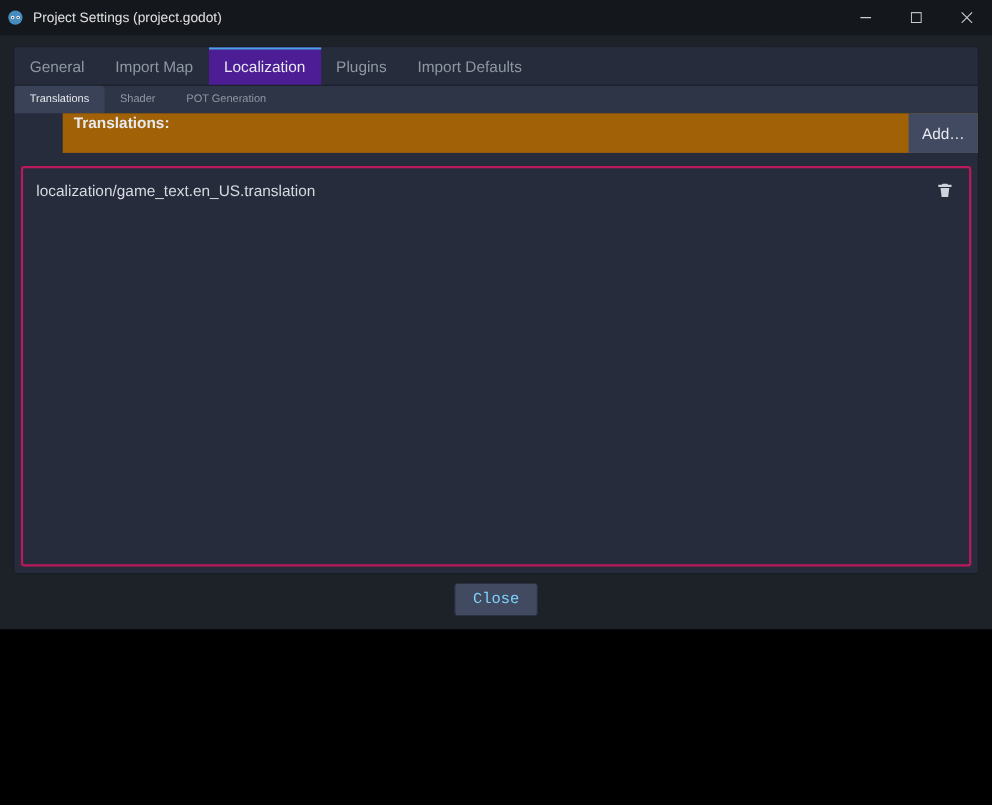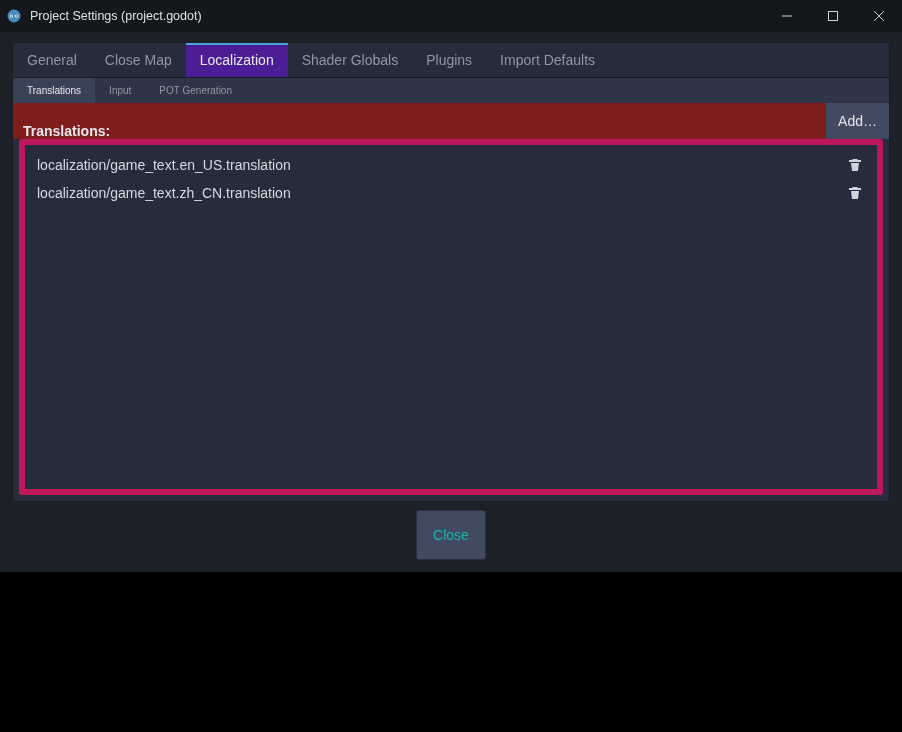--- a/index.html
+++ b/index.html
@@ -24,33 +24,33 @@
   .main-tabs { display: flex; background: #262c3b; border-bottom: 1px solid #1a1d25; }
   .main-tab { padding: 9px 14px; font-size: 14px; color: #8f97a3; cursor: pointer; }
   .main-tab.active { color: #e7e9ee; background: #4c1d95; border-top: 2px solid #4aa3e0; padding-top: 7px; }
 
   
   .sub-tabs { display: flex; background: #2e3546; }
   .sub-tab { padding: 7px 14px; font-size: 10px; color: #8f97a3; cursor: pointer; }
   .sub-tab.active { color: #e7e9ee; background: #3a4257; border-radius: 3px 3px 0 0; }
 
   
-  .section-row { display: flex; align-items: flex-end; background: #7f1d1d; padding: 0 0 0 10px; height: 36px; }
+  .section-row { display: flex; align-items: flex-start; background: #a16207; padding: 0 0 0 10px; height: 36px; margin-left: 44px; }
   .section-row .label { font-size: 14px; font-weight: 600; color: #e7e9ee; flex: 1; }
   .add-btn { background: #414a60; color: #e7e9ee; font-size: 14px; padding: 7px 12px; border: none; height: 100%; cursor: pointer; }
 
   
-  .list-box { flex: 1; margin: 0 6px 6px 6px; border: 6px solid #be185d; border-radius: 3px; background: #262c3b; padding: 6px 6px; overflow: auto; }
+  .list-box { flex: 1; margin: 12px 6px 6px 6px; border: 2px solid #be185d; border-radius: 3px; background: #262c3b; padding: 6px 6px; overflow: auto; }
   .list-row { display: flex; align-items: center; padding: 4px 6px; font-size: 14px; color: #d6d9e0; }
   .list-row .path { flex: 1; }
   .trash { width: 20px; height: 20px; display:flex; align-items:center; justify-content:center; cursor:pointer; }
 
   
   .footer { display:flex; justify-content:center; padding: 8px 0 4px 0; }
-  .close-btn { background: #414a60; color: #14b8a6; font-size: 14px; padding: 16px 16px; border: 1px solid #2b3040; border-radius: 3px; cursor: pointer; }
+  .close-btn { background: #414a60; color: #7dd3fc; font-size: 14px; padding: 6px 16px; border: 1px solid #2b3040; border-radius: 3px; cursor: pointer; font-family: Liberation Mono, monospace; }
 </style>
 </head>
 <body>
 
 <div class="window">
 
   <div class="titlebar">
     <span class="app-icon">
       <svg width="16" height="16" viewBox="0 0 16 16">
         <circle cx="8" cy="8" r="6.5" fill="#478cbf"></circle>
@@ -79,49 +79,40 @@
           </svg>
       </div>
     </div>
   </div>
 
   <div class="content">
     <div class="panel">
 
       <div class="main-tabs">
         <div class="main-tab">General</div>
-        <div class="main-tab">Close Map</div>
+        <div class="main-tab">Import Map</div>
         <div class="main-tab active">Localization</div>
-        <div class="main-tab">Shader Globals</div>
         <div class="main-tab">Plugins</div>
         <div class="main-tab">Import Defaults</div>
       </div>
 
       <div class="sub-tabs">
         <div class="sub-tab active">Translations</div>
-        <div class="sub-tab">Input</div>
+        <div class="sub-tab">Shader</div>
         <div class="sub-tab">POT Generation</div>
       </div>
 
       <div class="section-row">
         <span class="label">Translations:</span>
         <button class="add-btn">Add…</button>
       </div>
 
       <div class="list-box">
         <div class="list-row">
           <span class="path">localization/game_text.en_US.translation</span>
-          <span class="trash">
-            <svg width="16" height="16" viewBox="0 0 16 16" fill="#cfd3dc">
-                <path d="M6 2h4l1 1h3v2H2V3h3l1-1zm-2 4h8l-1 8H5L4 6z"></path>
-              </svg>
-          </span>
-        </div>
-        <div class="list-row">
-          <span class="path">localization/game_text.zh_CN.translation</span>
           <span class="trash">
             <svg width="16" height="16" viewBox="0 0 16 16" fill="#cfd3dc">
                 <path d="M6 2h4l1 1h3v2H2V3h3l1-1zm-2 4h8l-1 8H5L4 6z"></path>
               </svg>
           </span>
         </div>
       </div>
 
     </div>
 

